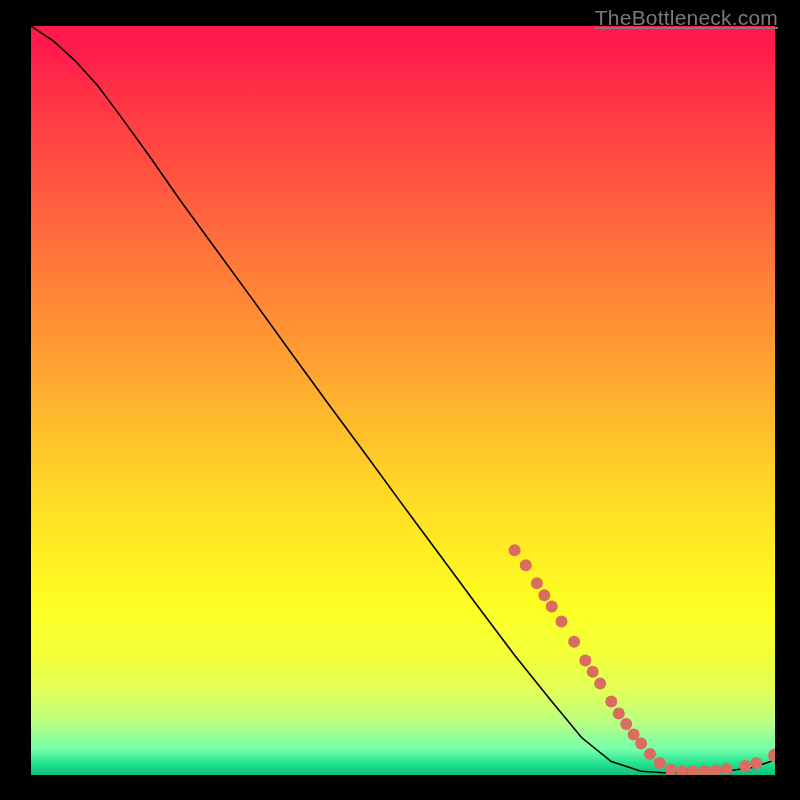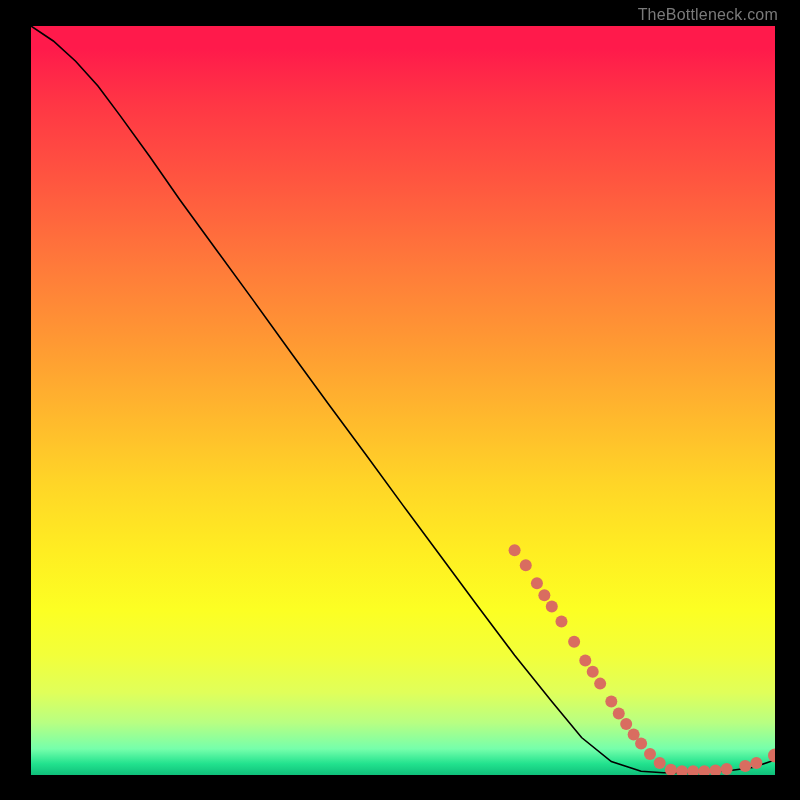--- a/index.html
+++ b/index.html
@@ -52,23 +52,24 @@
   
   .overlay {
     position: absolute;
     inset: 0;
   }
   .watermark {
     position: absolute;
     top: 6px;
     right: 22px;
     color: #7a7a7a;
-    font-size: 16px;
+    font-size: 21px;
     letter-spacing: 0.2px;
     font-weight: 500;
+    text-decoration: underline;
   }
 </style>
 </head>
 <body>
 
 <div class="stage">
   <div class="plot">
     <div class="gradient"></div>
     <svg class="overlay" viewBox="0 0 744 749" preserveAspectRatio="none">
       <path id="curve-path" fill="none" stroke="#000" stroke-width="1.6" d="M0.00 0.00 L22.32 14.98 L44.64 35.20 L66.96 59.92 L89.28 89.88 L119.04 131.08 L148.80 173.77 L186.00 224.70 L223.20 275.63 L260.40 327.31 L297.60 378.25 L334.80 428.43 L372.00 479.36 L409.20 529.54 L446.40 579.73 L483.60 629.16 L520.80 675.60 L550.56 711.55 L580.32 735.52 L610.08 745.25 L632.40 746.75 L654.72 746.75 L677.04 746.00 L699.36 744.51 L721.68 741.51 L744.00 734.02"></path>

